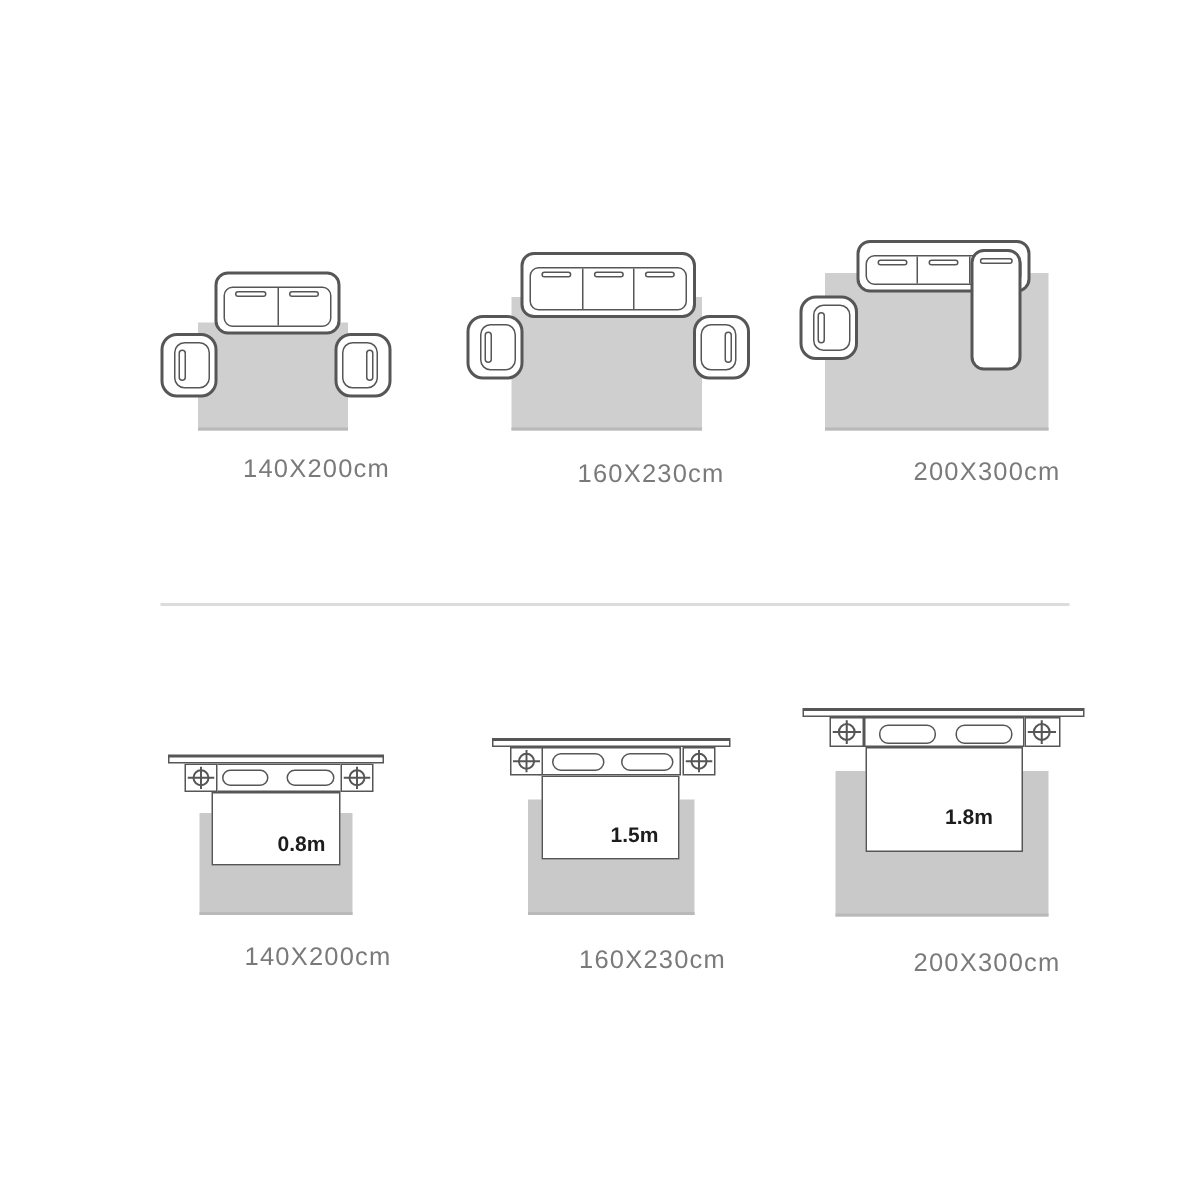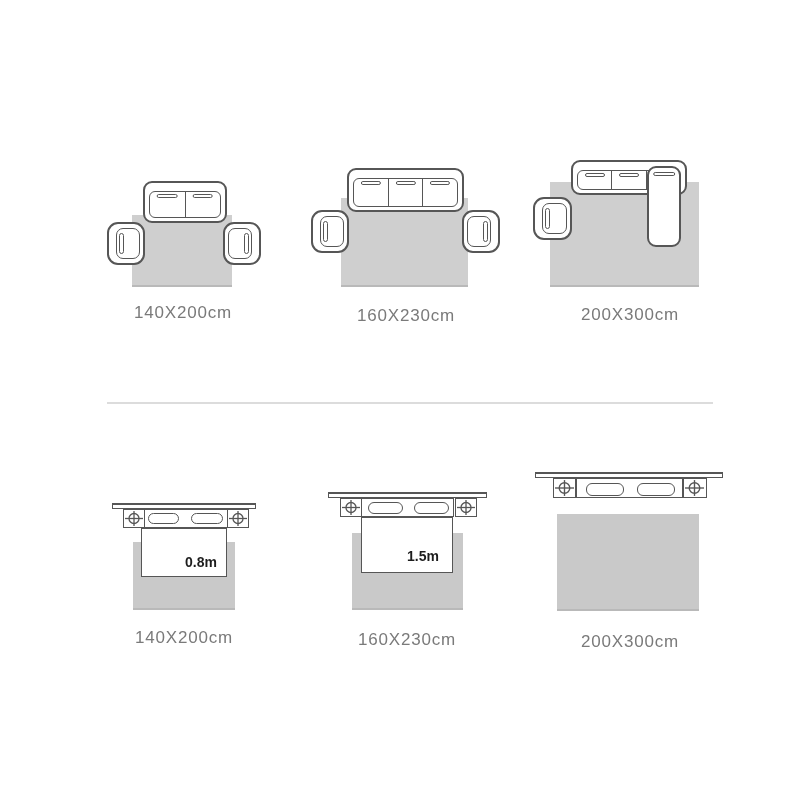--- a/index.html
+++ b/index.html
@@ -40,21 +40,21 @@
   .pillow-strip{background:#fff;border:1.6px solid #565656;}
   .pillow{position:absolute;border:1.6px solid #565656;border-radius:6px;box-sizing:border-box;}
   .head-bar{background:#fff;border:1.4px solid #565656;border-top-width:2px;}
   .nightstand{background:#fff;border:1.6px solid #565656;}
   .nightstand svg{position:absolute;left:1px;top:1px;}
   .bed-size{position:absolute;transform:translate(-50%,-50%);
             font-size:14px;font-weight:600;color:#1d1d1d;white-space:nowrap;}
 
   
   .size-label{position:absolute;transform:translateX(-50%);white-space:nowrap;
-              font-size:17px;color:#7a7a7a;letter-spacing:0.8px;}
+              font-size:17px;color:#7a7a7a;letter-spacing:0.8px;margin-left:28px;}
 
   
   #divider{position:absolute;left:107px;top:402px;width:606px;height:2px;background:#dcdcdc;}
 </style>
 </head>
 <body>
 
 <div id="canvas">
 
   <div class="scene" style="left:95px;top:155px;width:180px;height:175px;">
@@ -185,20 +185,23 @@
         <line x1="9" y1="0" x2="9" y2="15" stroke="#565656" stroke-width="1.3"></line>
         <line x1="0" y1="7.5" x2="18" y2="7.5" stroke="#565656" stroke-width="1.3"></line>
       </svg>
     </div>
     <div class="abs head-bar" style="left:8px;top:32px;width:159px;height:6px;"></div>
     <div class="size-label" style="left:87px;top:170px;">160X230cm</div>
   </div>
 
   <div class="scene" style="left:535px;top:440px;width:190px;height:218px;">
     <div class="abs rug bedroom" style="left:22px;top:74px;width:142px;height:97px;"></div>
+    <div class="abs bed-body" style="left:42px;top:58px;width:105px;height:70px;">
+      <div class="bed-size" style="left:68px;top:45px;">1.8m</div>
+    </div>
     <div class="abs pillow-strip" style="left:41px;top:38px;width:107px;height:20px;">
       <div class="pillow" style="left:9px;top:4px;width:38px;height:13px;"></div>
       <div class="pillow" style="left:60px;top:4px;width:38px;height:13px;"></div>
     </div>
     <div class="abs nightstand" style="left:18px;top:38px;width:23px;height:20px;">
       <svg width="19" height="16" viewBox="0 0 18 15">
         <circle cx="9" cy="7.5" r="5" fill="none" stroke="#565656" stroke-width="1.3"></circle>
         <line x1="9" y1="0" x2="9" y2="15" stroke="#565656" stroke-width="1.3"></line>
         <line x1="0" y1="7.5" x2="18" y2="7.5" stroke="#565656" stroke-width="1.3"></line>
       </svg>

